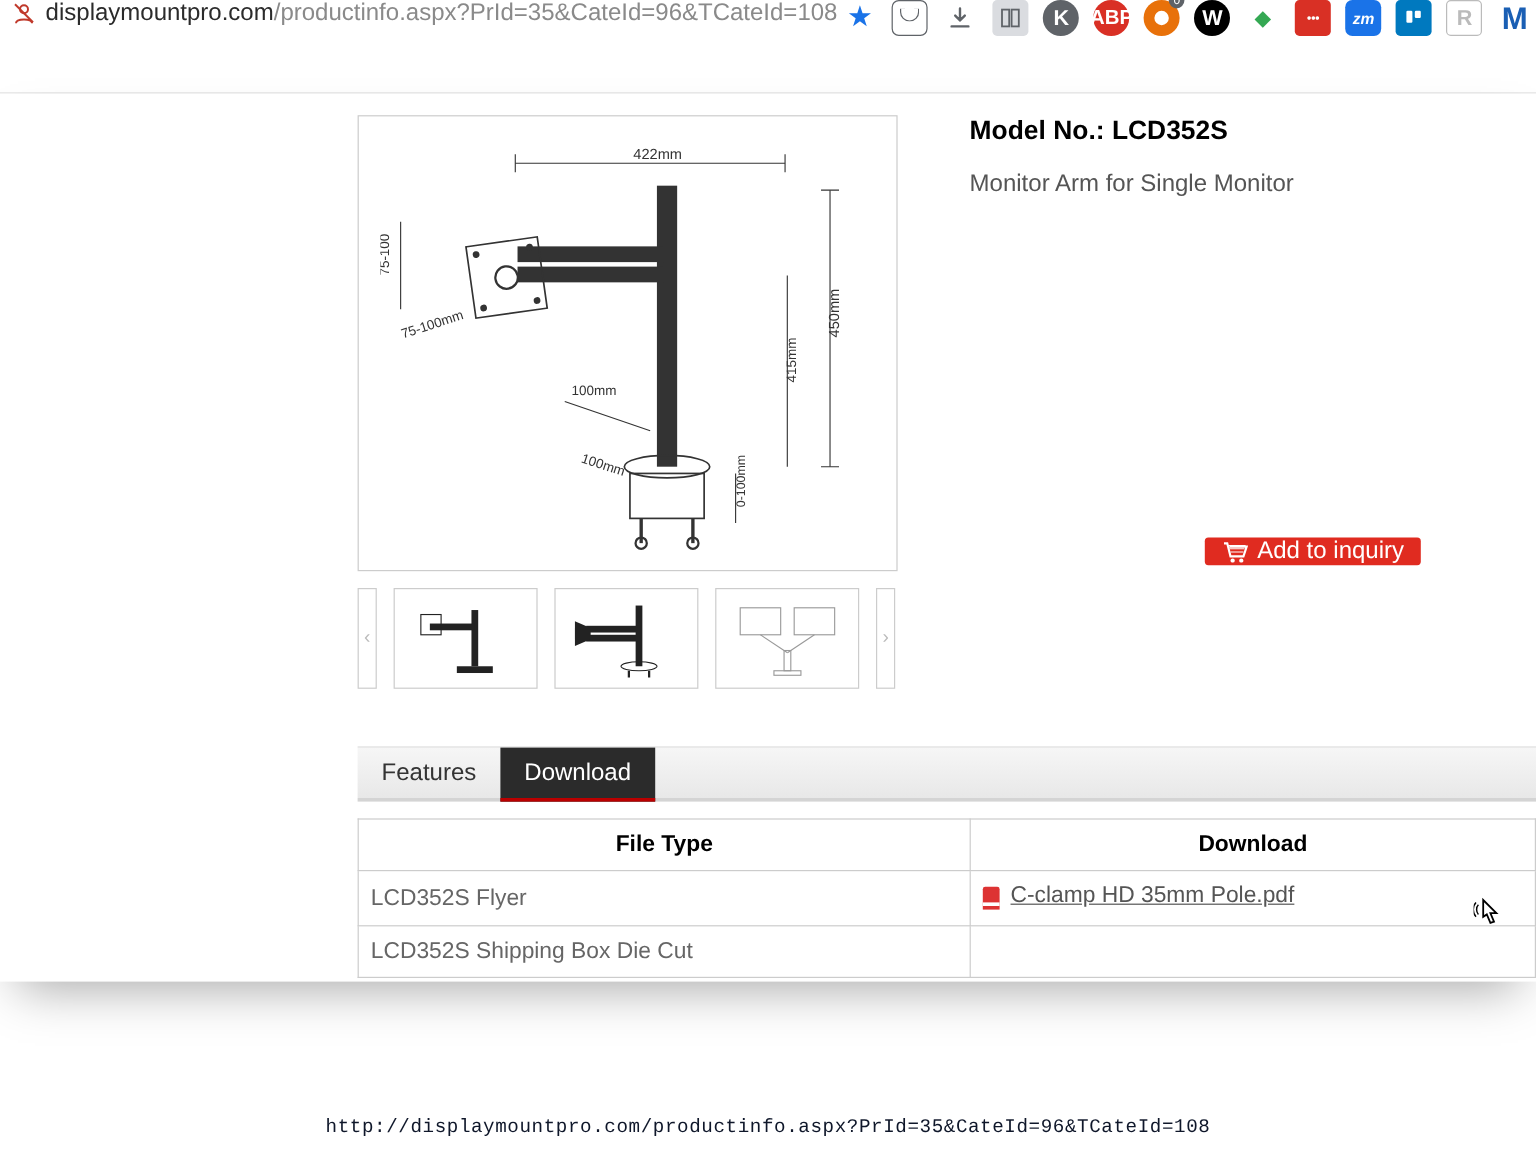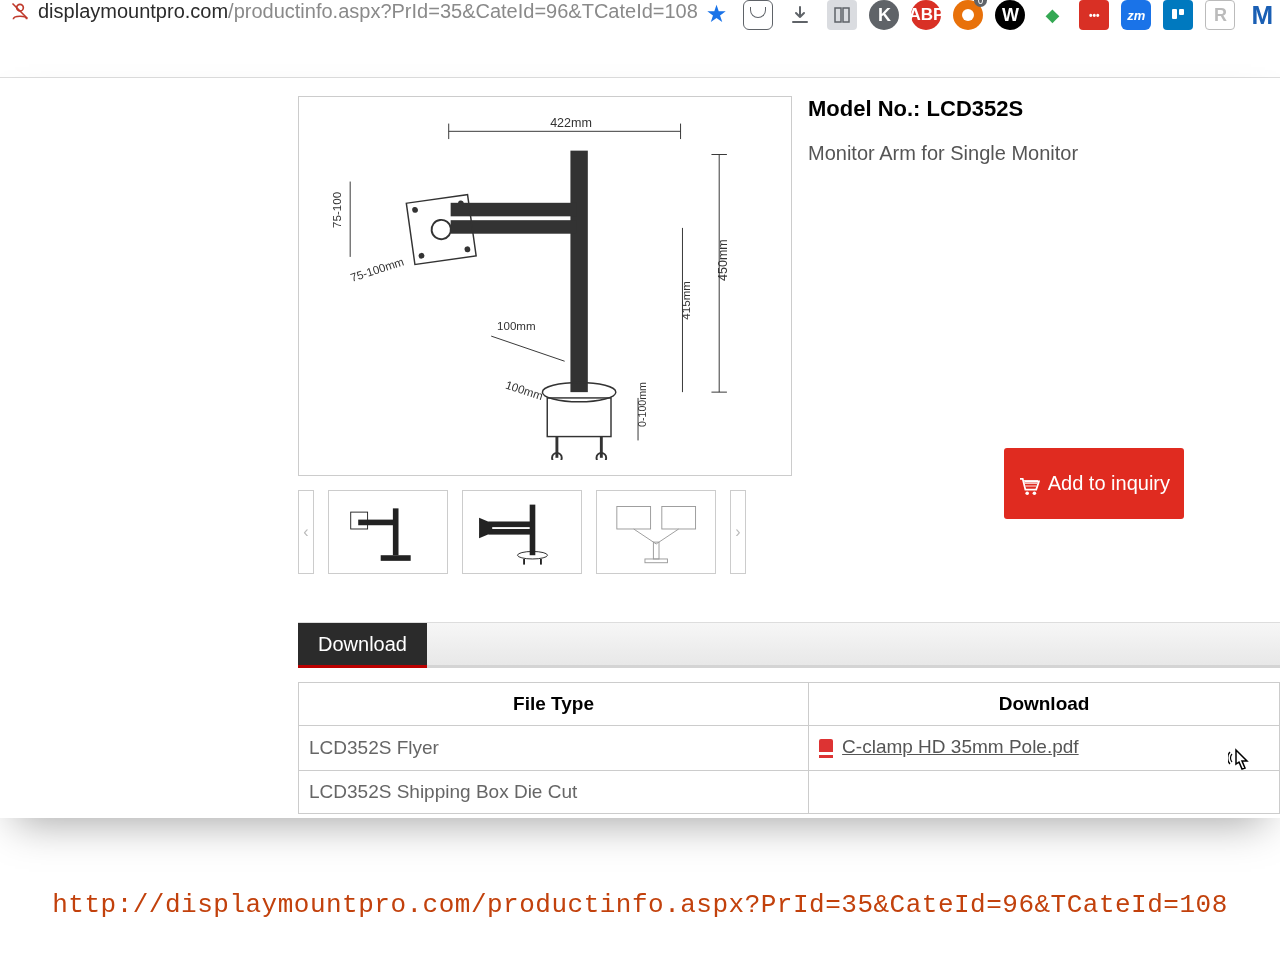--- a/index.html
+++ b/index.html
@@ -65,21 +65,21 @@
     box-shadow: 0 20px 40px -15px rgba(0,0,0,0.35);
   }
 
   .content {
     padding: 18px 0 0 298px;
     display:flex;
     gap: 60px;
   }
   .left-col { width: 450px; }
   .main-image {
-    width: 494px; height: 380px;
+    width: 450px; height: 380px;
     border: 1px solid #ccc;
     background: #fff;
     display:flex; align-items:center; justify-content:center;
     position:relative;
   }
   .diagram {
     width: 92%; height: 92%;
     position:relative;
   }
   
@@ -112,24 +112,24 @@
   .right-col { flex:1; padding-right:40px; position:relative; }
   .model-label { font-size:22px; font-weight:bold; color:#000; margin-bottom:20px; }
   .product-desc { font-size:20px; color:#555; }
 
   .add-inquiry {
     position:absolute;
     top: 352px; right: 96px;
     background: #e02b20;
     color:#fff;
     border:none;
-    padding: 24px 14px;
+    padding: 0 14px;
     font-size: 20px;
     border-radius: 3px;
-    display:flex; align-items:flex-end; gap:8px;
+    display:flex; align-items:center; gap:8px;
     cursor:pointer;
     margin-left:26px;
   }
   .cart-icon { width:22px; height:18px; }
 
   
   .tabs-section { margin: 48px 0 0 298px; }
   .tab-bar {
     display:flex;
     background: linear-gradient(#f6f6f6,#e8e8e8);
@@ -160,23 +160,23 @@
   .dl-table th { font-weight:bold; background:#fff; }
   .dl-table td { color:#666; }
   .pdf-link { color:#555; display:inline-flex; align-items:center; gap:9px; cursor:pointer;text-decoration:underline; }
   .pdf-ico { width:14px; height:16px; background:#d33; display:inline-block; border-radius:2px 2px 0 0; position:relative; }
   .pdf-ico::after{content:'';position:absolute;bottom:-3px;left:0;right:0;height:3px;background:#fff;border-bottom:3px solid #d33;}
 
   
   .bottom-url {
     text-align:center;
     font-family: "Courier New", monospace;
-    font-size: 26px;
-    color:#c2410c;
-    margin-top: 72px;
+    font-size: 16px;
+    color:#0f172a;
+    margin-top: 112px;
     letter-spacing: 0.5px;
   }
 
   
   .cursor {
     position:absolute;
     top: 748px;
     left: 1228px;
     width:26px; height:30px;
     pointer-events:none;
@@ -339,20 +339,21 @@
             <line x1="7" y1="7" x2="21" y2="7" stroke="#fff" stroke-width="1"></line>
             <line x1="8" y1="10" x2="20" y2="10" stroke="#fff" stroke-width="1"></line>
           </svg>
         <span>Add to inquiry</span>
       </button>
     </div>
   </div>
 
   <div class="tabs-section">
     <div class="tab-bar">
+      <div class="tab">Features</div>
       <div class="tab active">Download</div>
     </div>
 
     <table class="dl-table">
       <thead>
         <tr>
           <th style="width:52%">File Type</th>
           <th>Download</th>
         </tr>
       </thead>

